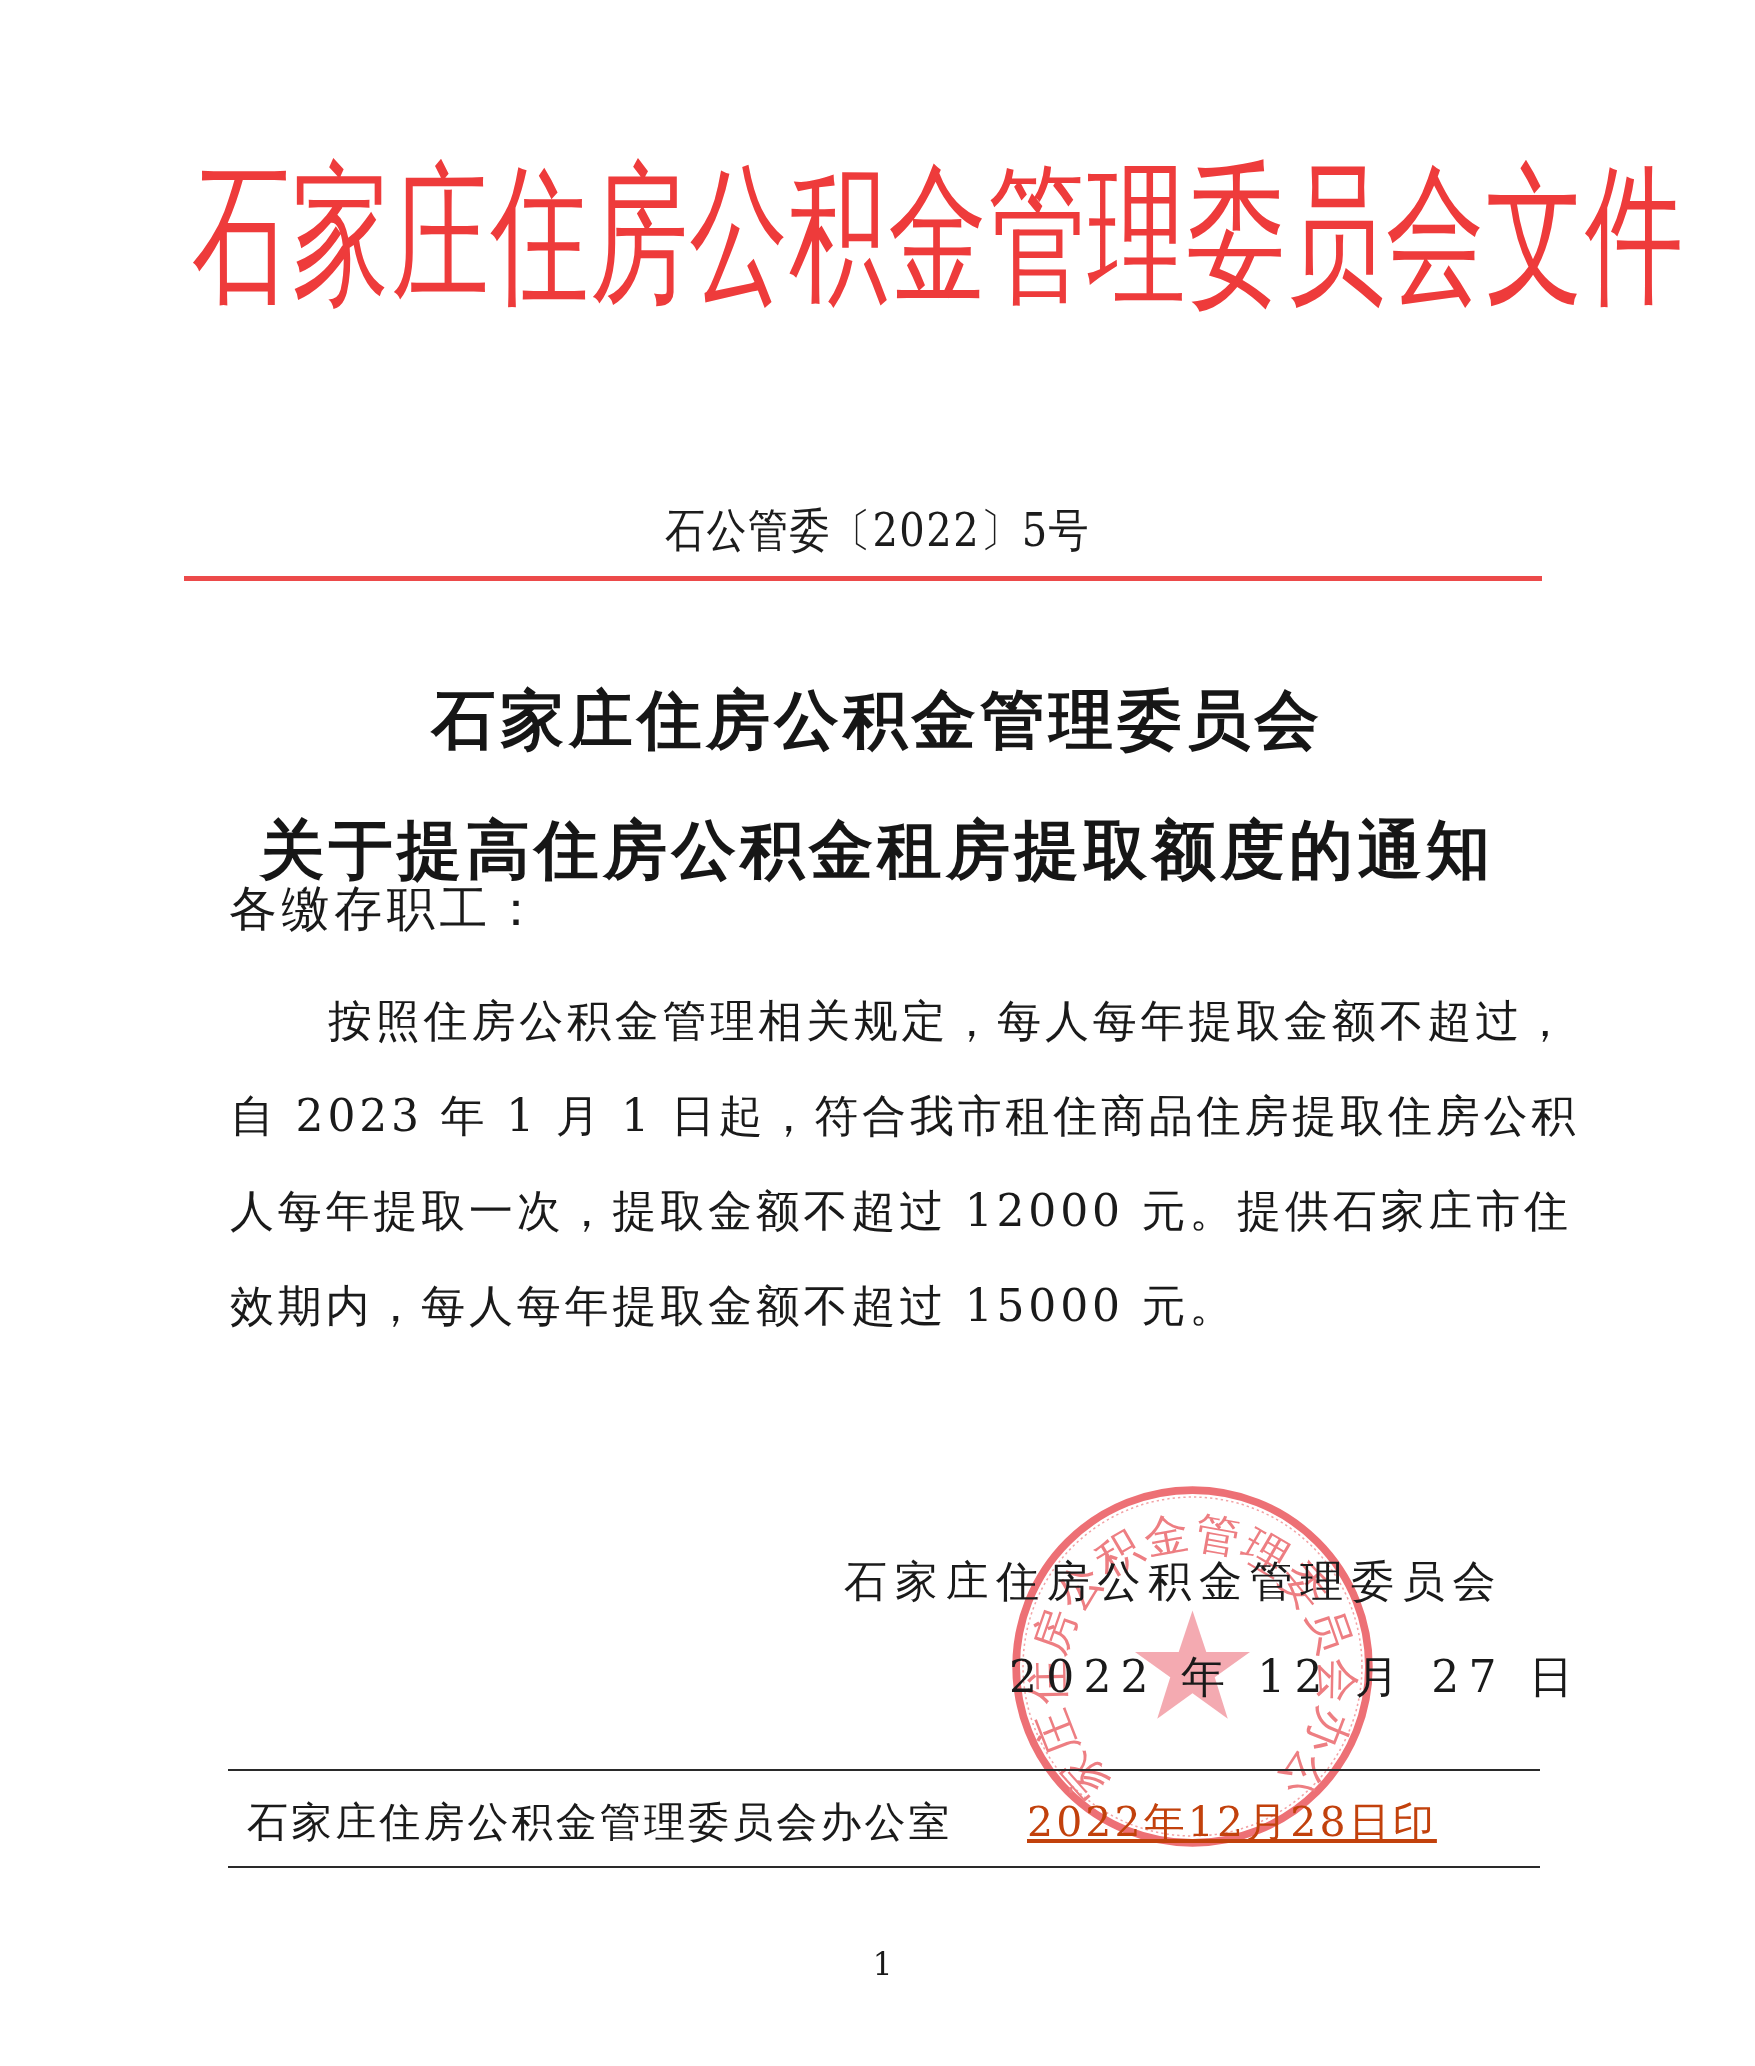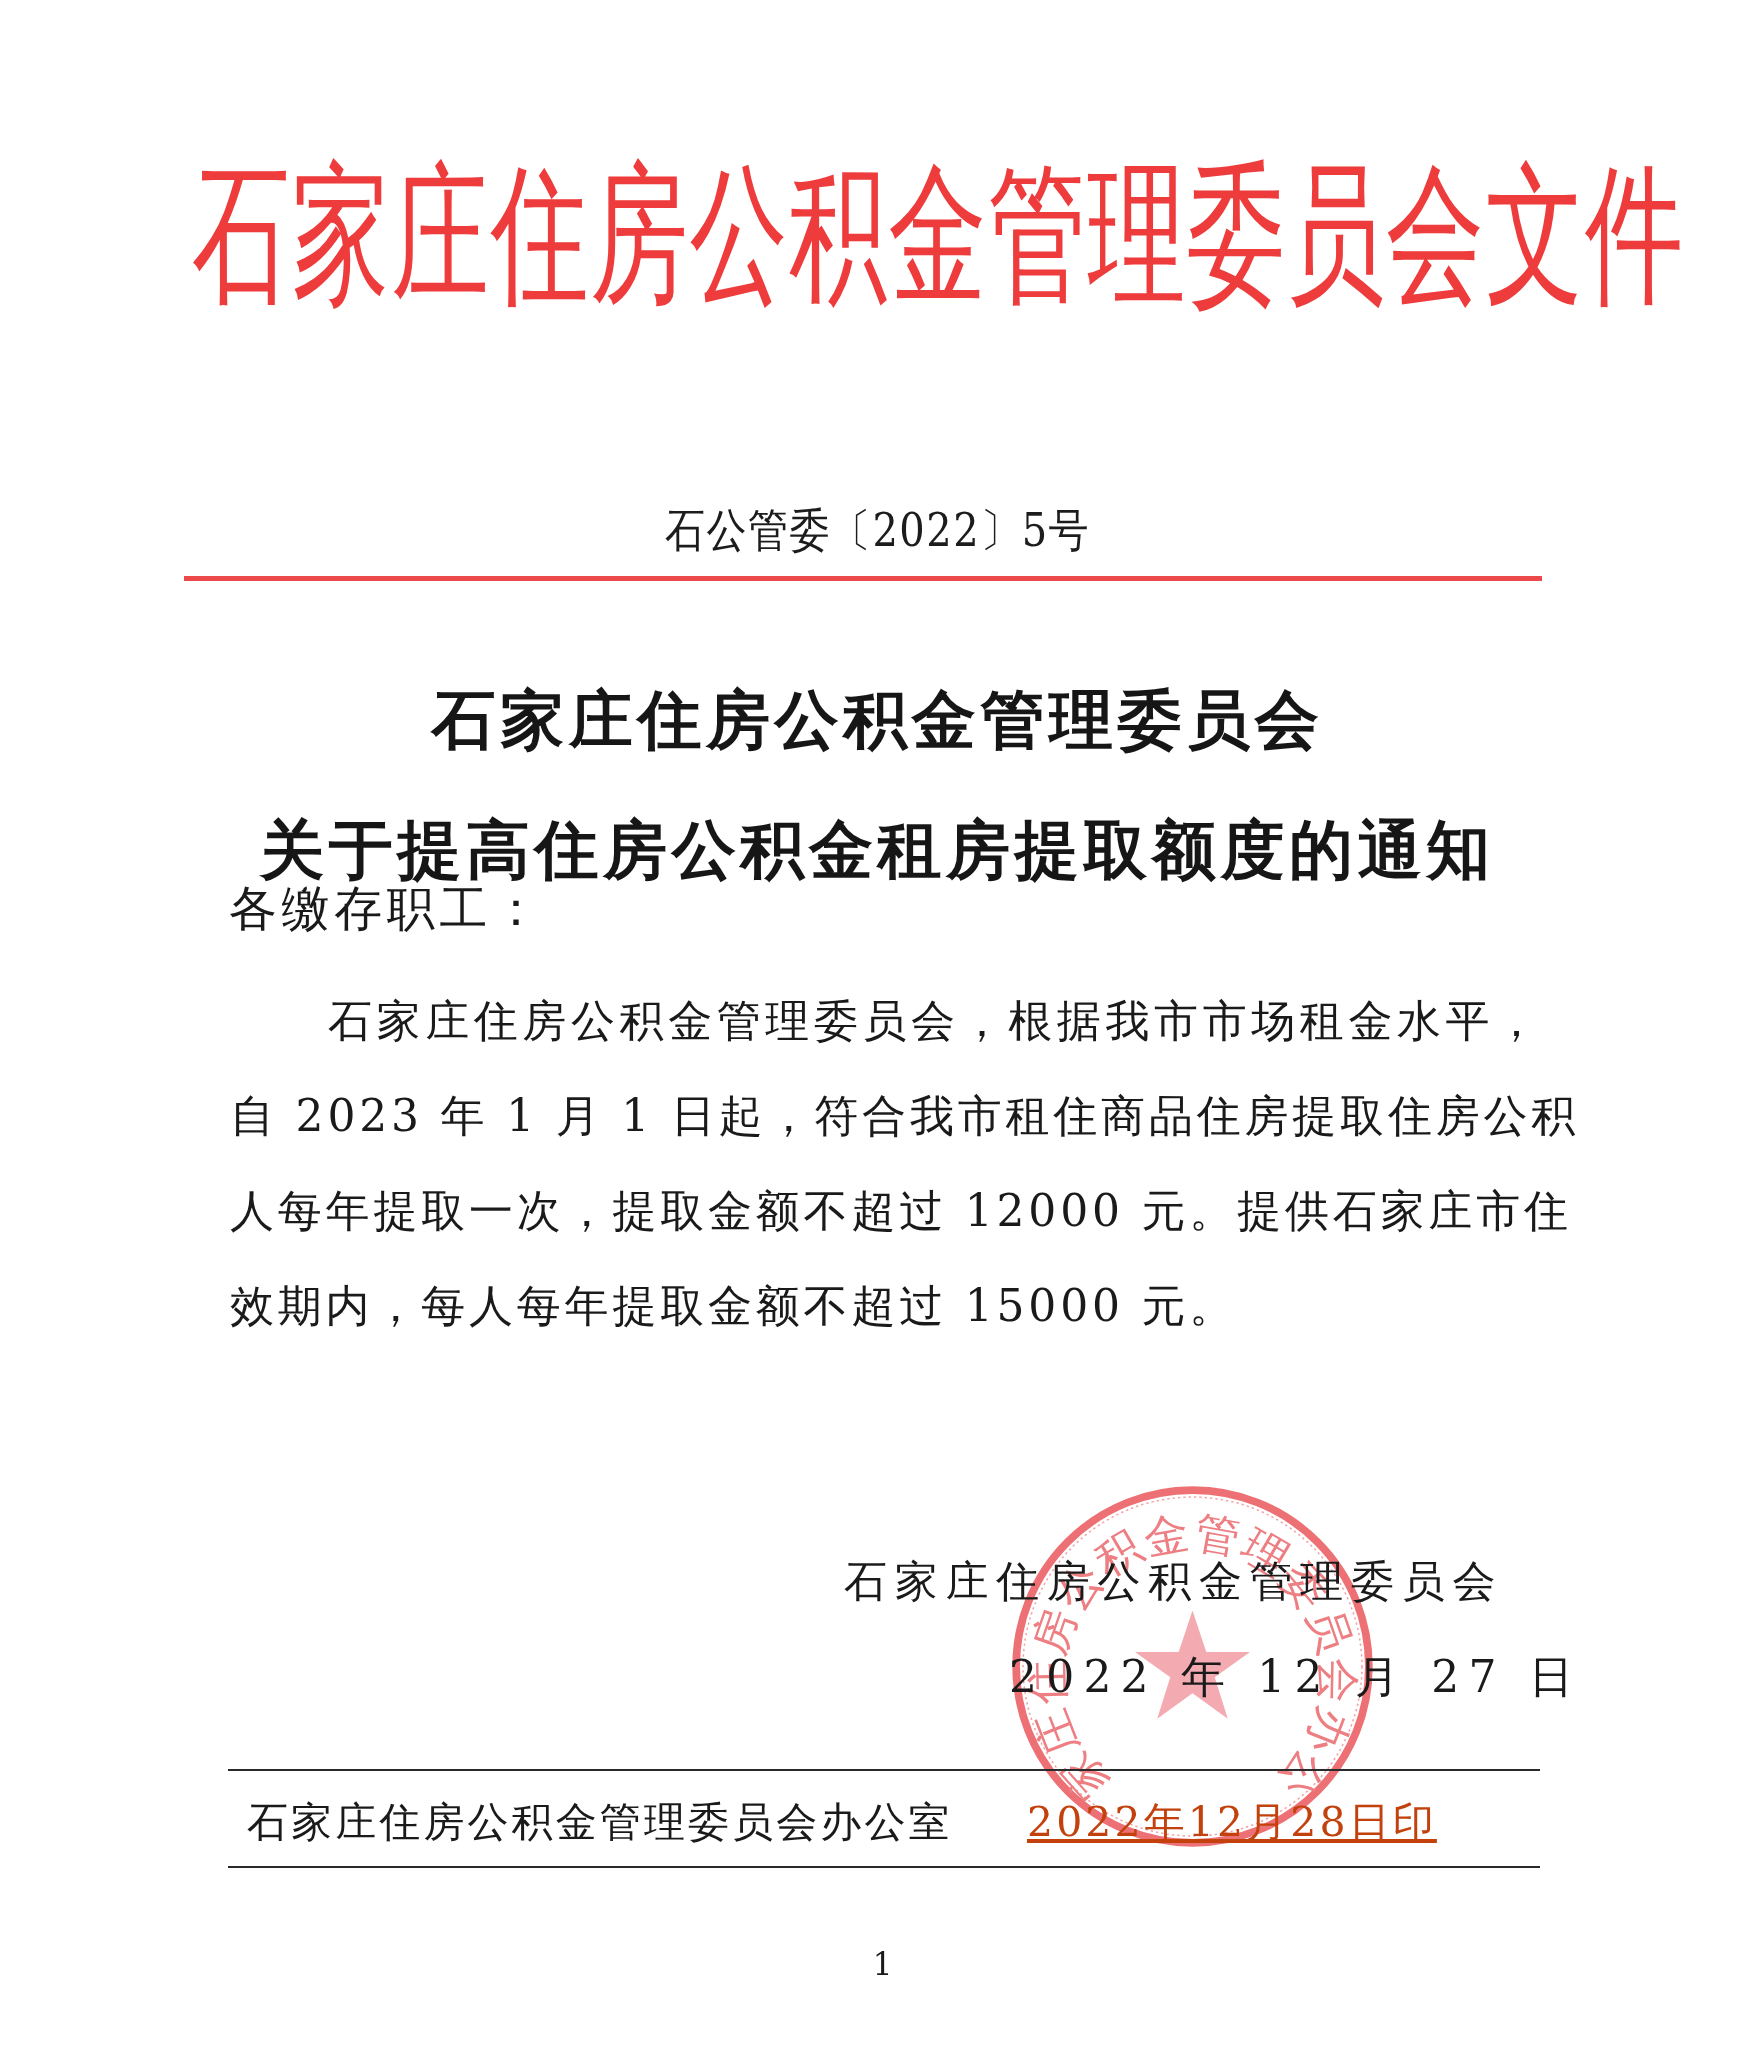--- a/index.html
+++ b/index.html
@@ -174,21 +174,21 @@
 <div class="abs doc-number">石公管委〔2022〕5号</div>
 
 <div class="abs red-rule"></div>
 
 <div class="abs title-line title-line-1">石家庄住房公积金管理委员会</div>
 <div class="abs title-line title-line-2">关于提高住房公积金租房提取额度的通知</div>
 
 <div class="abs salutation">各缴存职工：</div>
 
 <div class="abs body-text">
-  <span class="body-line indent">石家庄住房公积金管理委员会，根据我市市场租金水平，</span>
+  <span class="body-line indent">按照住房公积金管理相关规定，每人每年提取金额不超过，</span>
   <span class="body-line">自 2023 年 1 月 1 日起，符合我市租住商品住房提取住房公积</span>
   <span class="body-line">人每年提取一次，提取金额不超过 12000 元。提供石家庄市住</span>
   <span class="body-line last">效期内，每人每年提取金额不超过 15000 元。</span>
 </div>
 
 <div class="abs seal">
   <svg viewBox="0 0 476 476">
     <defs>
       <path id="sealArc" d="M 112 368 A 170 170 0 1 1 364 368"></path>
     </defs>

